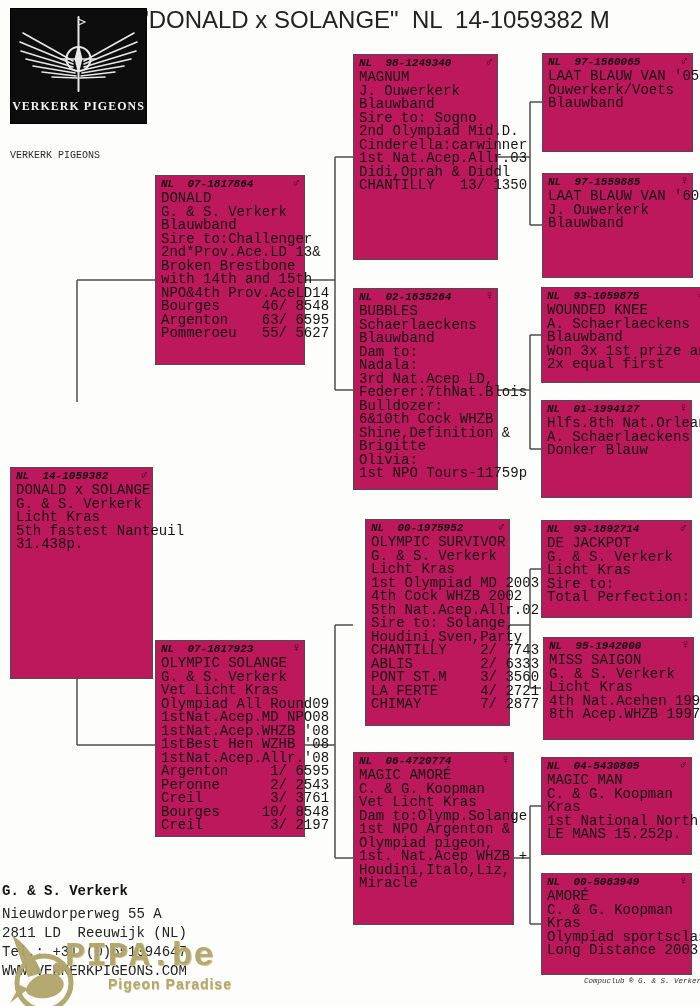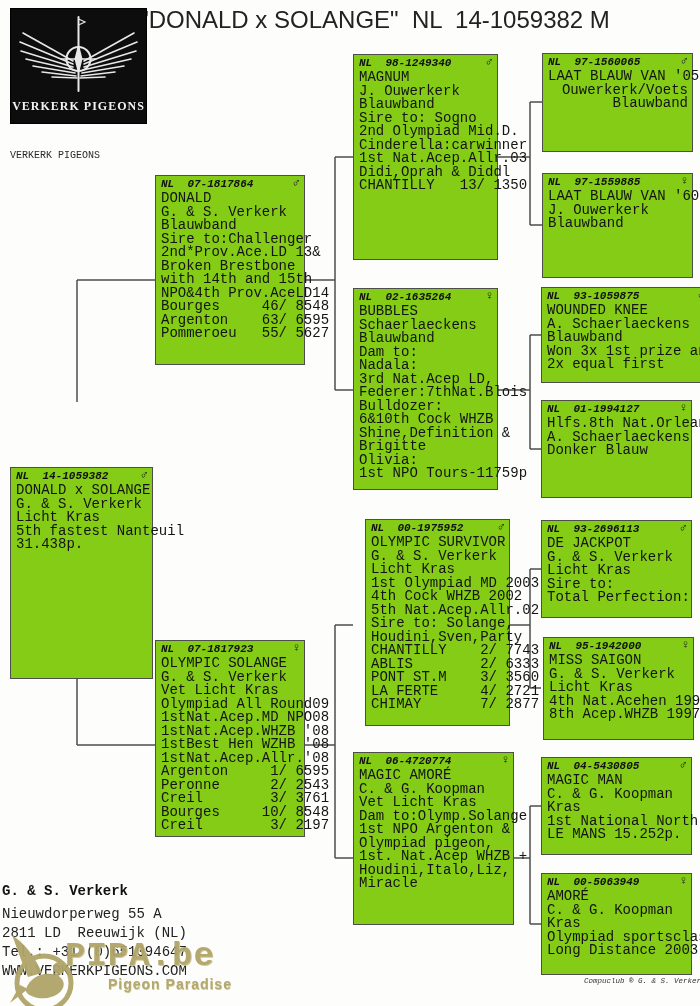--- a/index.html
+++ b/index.html
@@ -24,21 +24,21 @@
     position:absolute;left:0;right:0;bottom:9px;text-align:center;
     font-family:"Liberation Serif","DejaVu Serif",serif;
     font-size:12px;font-weight:bold;letter-spacing:1px;color:#f2f2f2;white-space:nowrap;
   }
   .side-label{
     position:absolute;left:10px;top:150px;
     font-size:10px;letter-spacing:0px;color:#2a2a2a;white-space:pre;
   }
   
   .pbox{
-    position:absolute;background:#84cc16;border:1.5px solid #4d4d4d;box-sizing:border-box;
+    position:absolute;background:#be185d;border:1.5px solid #4d4d4d;box-sizing:border-box;
   }
   .pbox .hdr{
     display:flex;justify-content:space-between;align-items:flex-start;
     padding:2px 4px 0 5px;
     font-size:11px;font-weight:bold;font-style:italic;white-space:pre;color:#111;
   }
   .pbox .hdr .sex{font-size:12px;font-style:normal;line-height:11px;}
   .pbox .body{
     padding:2px 4px 0 5px;font-size:14px;line-height:13.5px;white-space:pre;color:#141414;
   }
@@ -235,21 +235,21 @@
 C. &amp; G. Koopman
 Vet Licht Kras
 Dam to:Olymp.Solange
 1st NPO Argenton &amp;
 Olympiad pigeon,
 1st. Nat.Acep WHZB +
 Houdini,Italo,Liz,
 Miracle</div>
 </div>
 
-<div class="pbox" style="left:542px;top:53px;width:151px;height:99px;text-align:right;">
+<div class="pbox" style="left:542px;top:53px;width:151px;height:99px;">
   <div class="hdr"><span class="ring">NL  97-1560065</span><span class="sex">♂</span></div>
   <div class="body">LAAT BLAUW VAN '05
 Ouwerkerk/Voets
 Blauwband</div>
 </div>
 <div class="pbox" style="left:542px;top:173px;width:151px;height:105px;">
   <div class="hdr"><span class="ring">NL  97-1559885</span><span class="sex">♀</span></div>
   <div class="body">LAAT BLAUW VAN '600
 J. Ouwerkerk
 Blauwband</div>
@@ -262,21 +262,21 @@
 Won 3x 1st prize and
 2x equal first</div>
 </div>
 <div class="pbox" style="left:541px;top:400px;width:151px;height:98px;">
   <div class="hdr"><span class="ring">NL  01-1994127</span><span class="sex">♀</span></div>
   <div class="body">Hlfs.8th Nat.Orleans
 A. Schaerlaeckens
 Donker Blauw</div>
 </div>
 <div class="pbox" style="left:541px;top:520px;width:151px;height:98px;">
-  <div class="hdr"><span class="ring">NL  93-2696113</span><span class="sex">♂</span></div>
+  <div class="hdr"><span class="ring">NL  93-1892714</span><span class="sex">♂</span></div>
   <div class="body">DE JACKPOT
 G. &amp; S. Verkerk
 Licht Kras
 Sire to:
 Total Perfection:</div>
 </div>
 <div class="pbox" style="left:543px;top:637px;width:151px;height:103px;">
   <div class="hdr"><span class="ring">NL  95-1942000</span><span class="sex">♀</span></div>
   <div class="body">MISS SAIGON
 G. &amp; S. Verkerk

